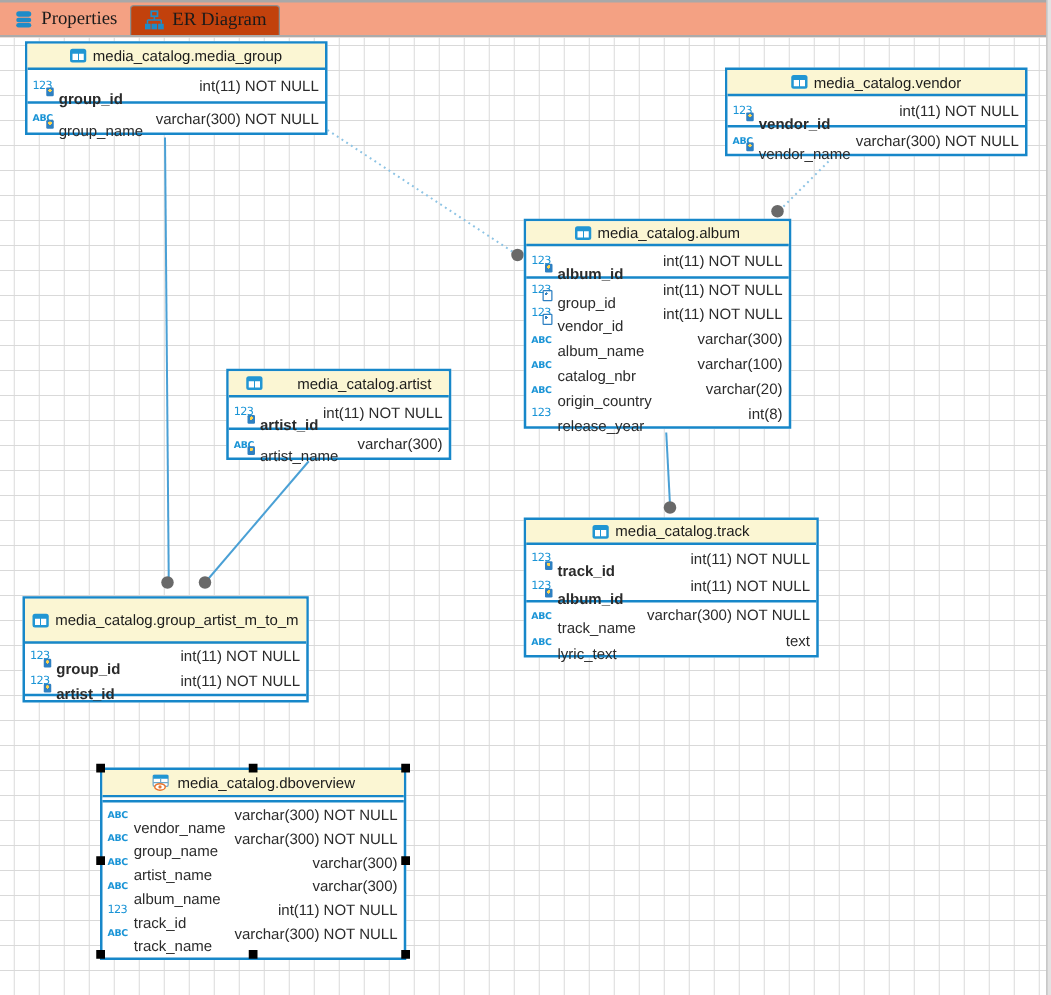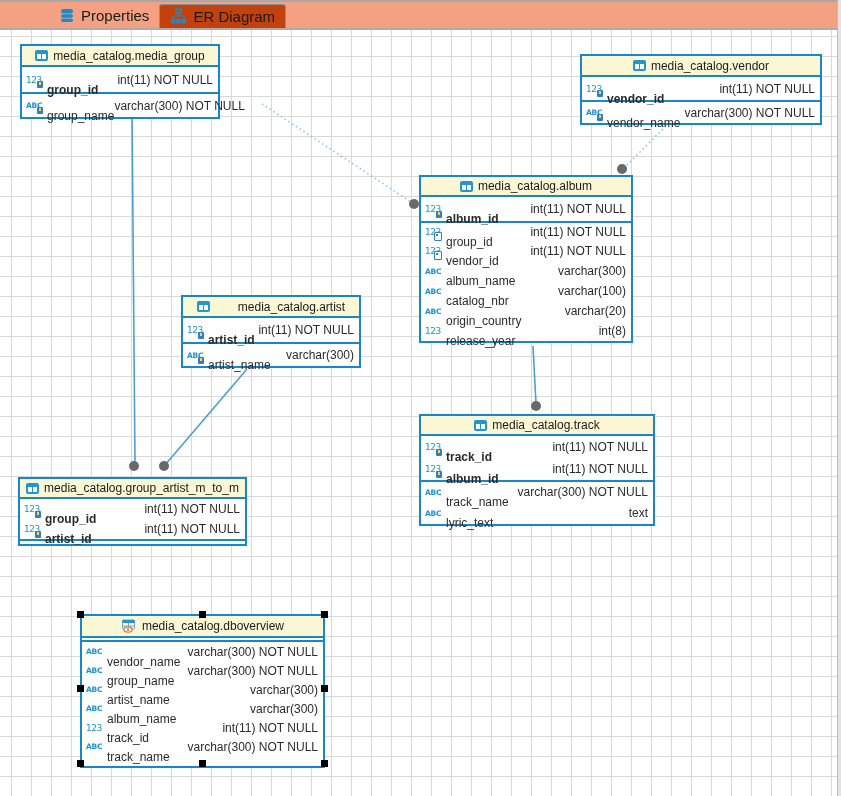--- a/index.html
+++ b/index.html
@@ -3,21 +3,21 @@
 <meta charset="utf-8">
 <style>
   * { margin:0; padding:0; box-sizing:border-box; }
   html,body { width:841px; height:796px; overflow:hidden; background:#fff;
               font-family:"Liberation Sans", sans-serif; }
   #stage { position:relative; width:841px; height:796px; }
 
   
   .tabbar { position:absolute; left:0; top:0; width:841px; height:30px;
             background:#f4a183; border-top:2px solid #a8a8a8; border-bottom:2px solid #ababab;
-            display:flex; align-items:stretch; font-family:Liberation Sans, sans-serif;padding-left:48px; }
+            display:flex; align-items:stretch; font-family:Liberation Serif, serif; }
   .tab { display:flex; align-items:center; gap:6px; padding:0 10px; font-size:15px; color:#1a1a1a; cursor:default; }
   .tab.active { background:#c2410c; border:1px solid #8f8f8f; border-bottom:none;
                 border-radius:3px 3px 0 0; margin-top:2px; }
   .tab .tabicon { display:inline-flex; width:17px; height:17px; align-items:center; justify-content:center; }
 
   
   .canvas { position:absolute; left:0; top:30px; width:841px; height:766px; background:#fff;
             background-image:
               linear-gradient(to right, #d9d9d9 1px, transparent 1px),
               linear-gradient(to bottom, #d9d9d9 1px, transparent 1px);
@@ -51,33 +51,33 @@
   .colic { position:relative; width:18px; height:13px; flex:none; display:inline-flex; align-items:center; }
   .ic-num::before { content:"123"; font:500 9px "DejaVu Sans", sans-serif; color:#1a94d6; letter-spacing:-0.5px; }
   .ic-abc::before { content:"ABC"; font:700 7.5px "DejaVu Sans", sans-serif; color:#1a94d6; letter-spacing:-0.3px; }
   .key::after { content:""; position:absolute; right:1px; bottom:-2px; width:6px; height:7px;
       border-radius:1px; background:radial-gradient(circle at 3px 2.5px, #ffd24a 0 1.3px, #2e80c2 1.4px); }
   .ref::after { content:""; position:absolute; right:1px; bottom:-2px; width:6px; height:7px;
       border-radius:1px; border:1px solid #2e80c2;
       background:radial-gradient(circle at 2px 2px, #2e80c2 0 1px, #fff 1.1px); }
 
   
-  #e-media_group { left:20px;  top:44px;  width:200px; }
+  #e-media_group { left:20px;  top:33px;  width:242px; }
   #e-media_group .ehdr { height:21px; }  #e-media_group .erow { height:25px; }
   #e-vendor      { left:580px; top:54px;  width:242px; }
   #e-vendor .ehdr { height:21px; }       #e-vendor .erow { height:23px; }
   #e-album       { left:419px; top:175px; width:214px; }
   #e-album .ehdr { height:20px; }        #e-album .erow { height:20px; }
   #e-album .erow.pkrow { height:24px; }
   #e-artist      { left:181px; top:295px; width:180px; }
   #e-artist .ehdr { height:21px;gap:28px; }       #e-artist .erow { height:24px; }
   #e-track       { left:419px; top:414px; width:236px; }
   #e-track .ehdr { height:20px; }        #e-track .erow { height:22px; }
   #e-gam         { left:18px;  top:477px; width:229px; padding-bottom:3px; }
-  #e-gam .ehdr { height:20px; }          #e-gam .erow { height:20px; }
+  #e-gam .ehdr { height:36px; }          #e-gam .erow { height:20px; }
   #e-dbo         { left:80px;  top:614px; width:245px; padding-bottom:10px; }
   #e-dbo .ehdr { height:22px; }          #e-dbo .erow { height:19px; }
 
   
   .handle { position:absolute; width:7px; height:7px; background:#000; }
 </style>
 </head>
 <body>
 
 <div id="stage">

